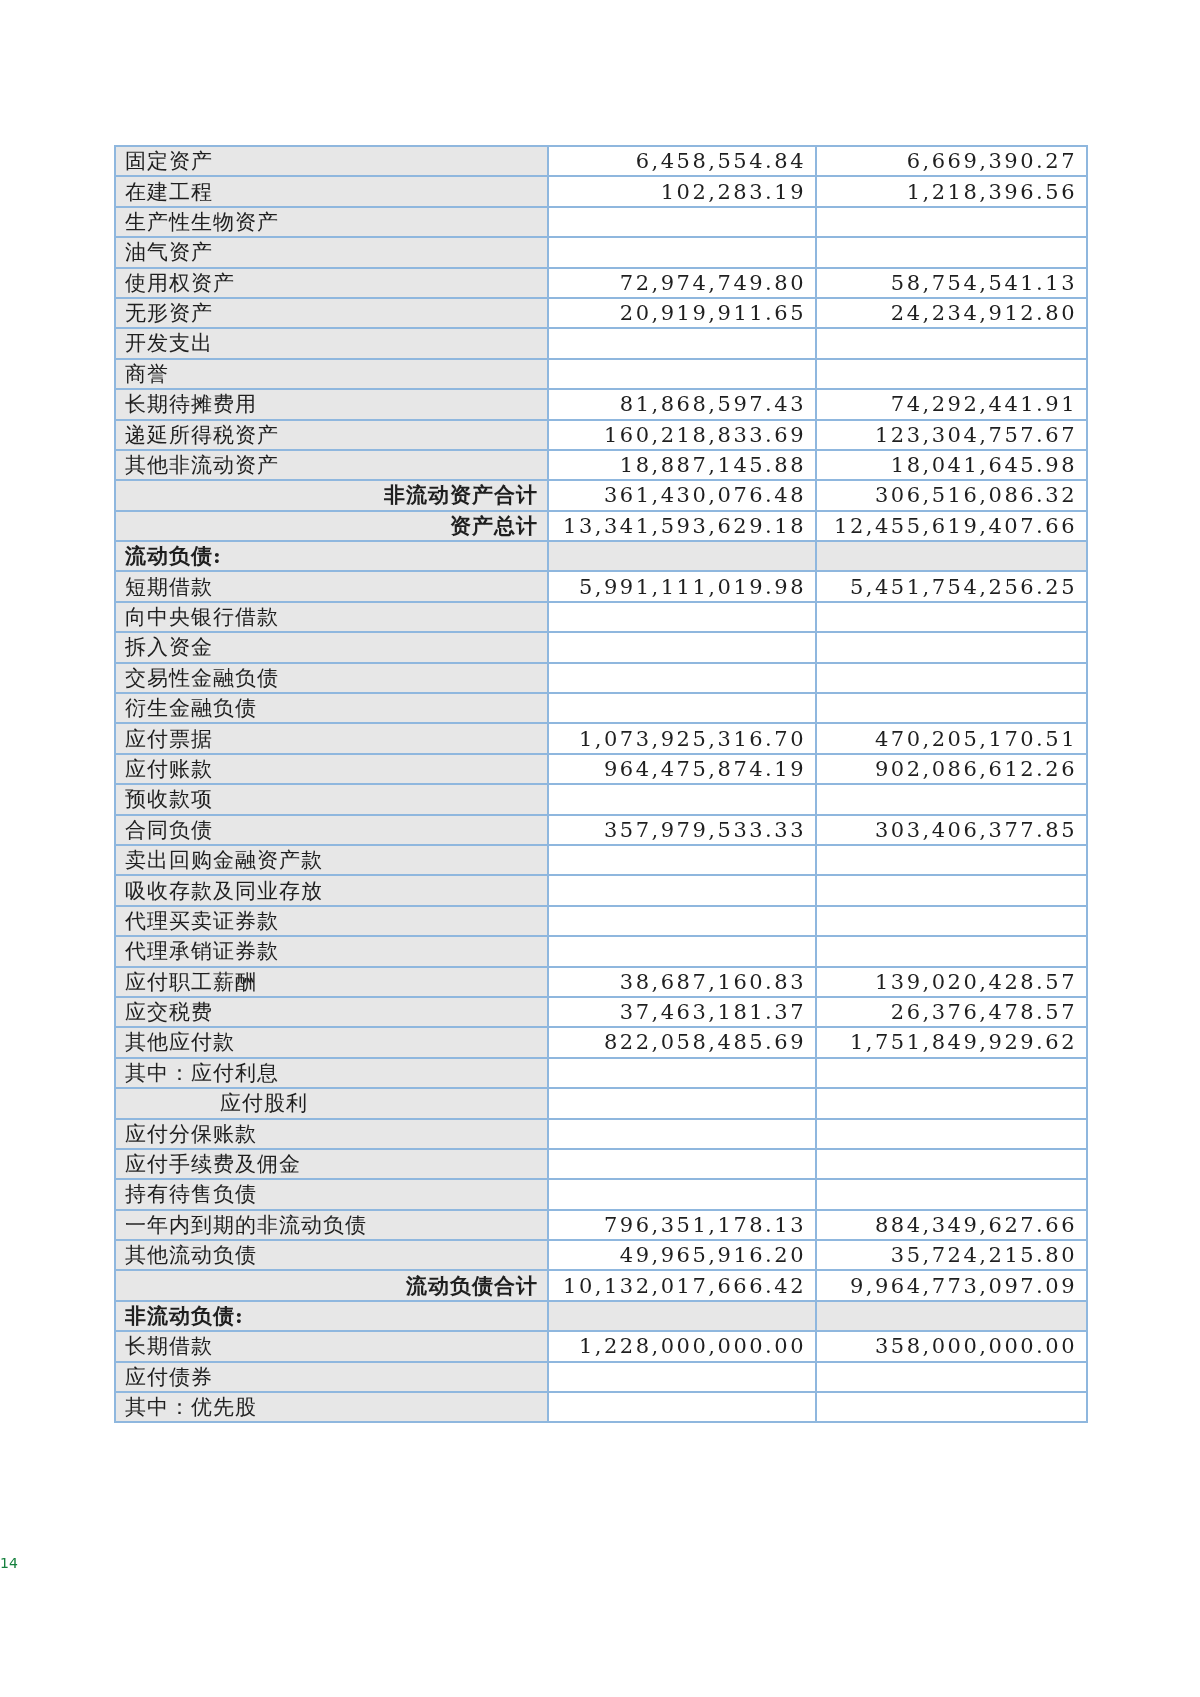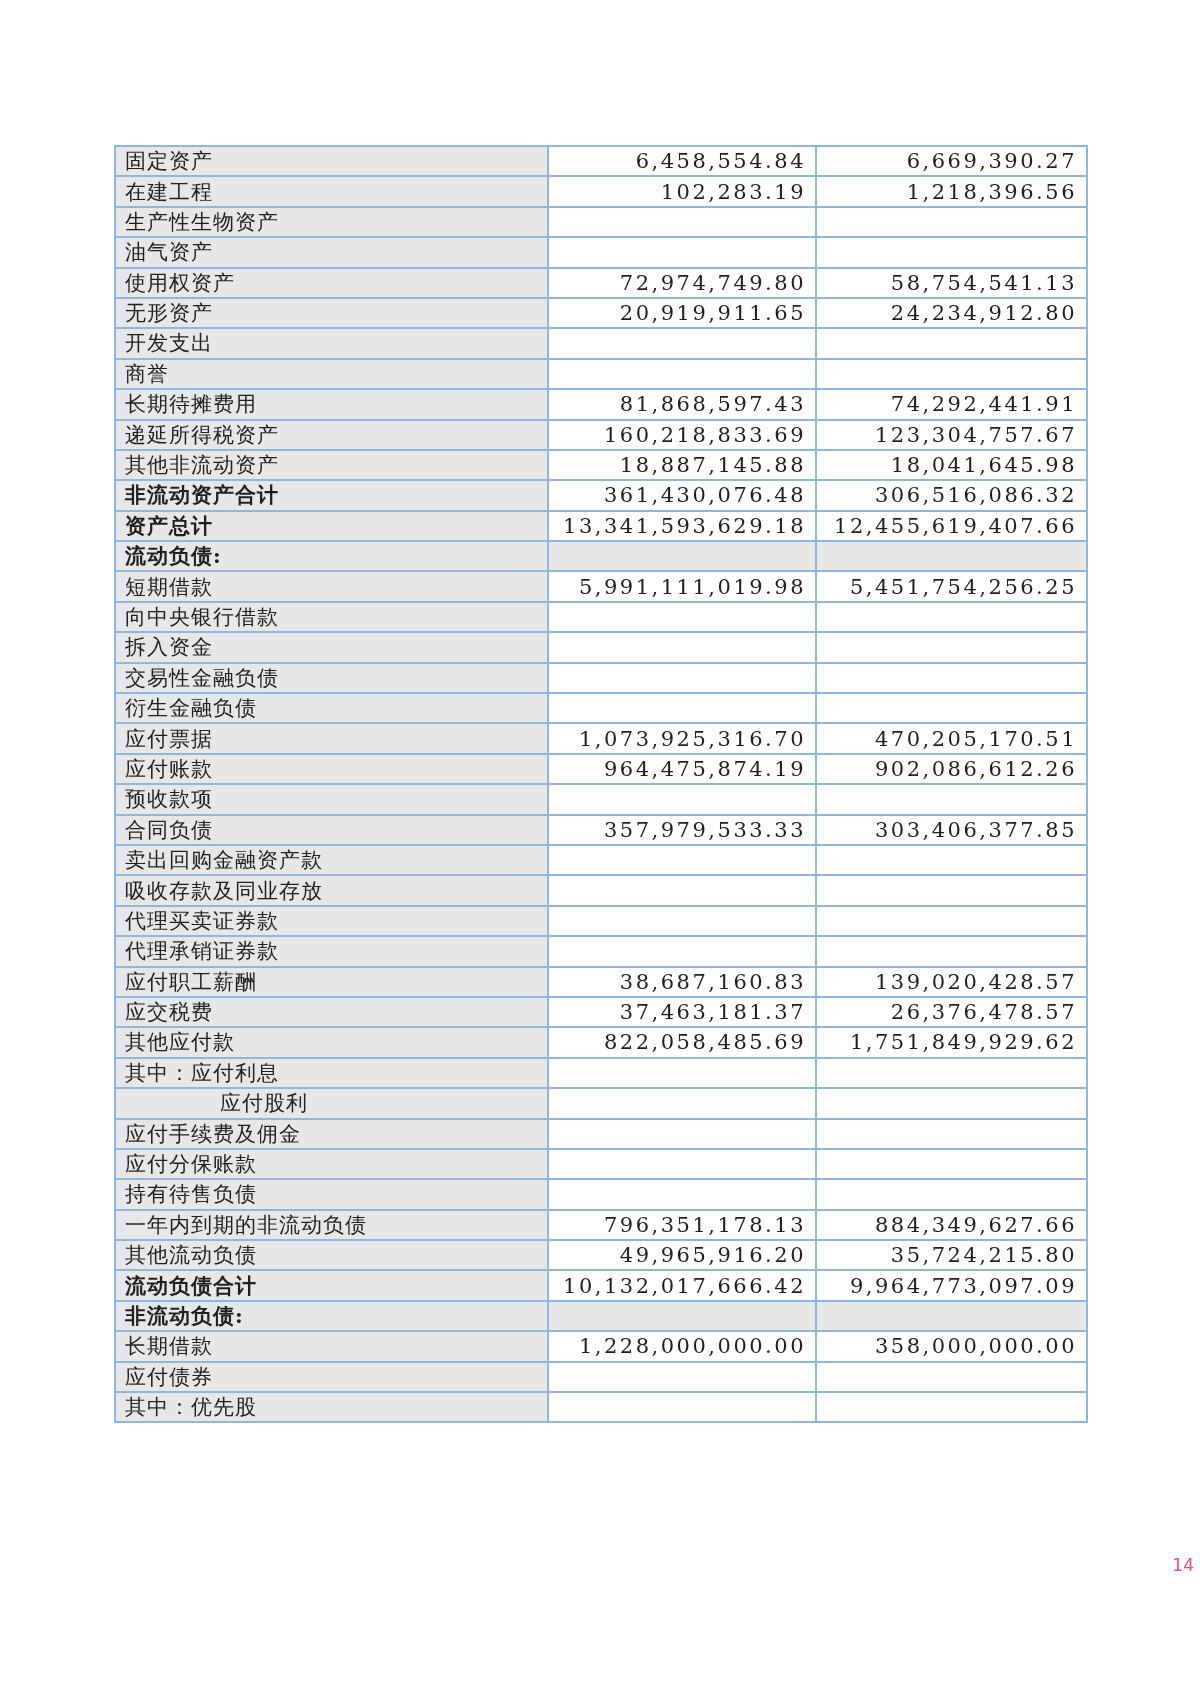--- a/index.html
+++ b/index.html
@@ -44,38 +44,38 @@
     letter-spacing:1px;
   }
   td.num{
     background:#ffffff;
     text-align:right;
     padding-right:9px;
     letter-spacing:2.5px;
     font-variant-numeric:tabular-nums;
   }
   tr.row-total td.c1{
-    text-align:left;
+    text-align:right;
     font-weight:bold;
   }
   tr.row-section td{
     background:var(--gray);
     font-weight:bold;
   }
   td.c1.indent{
     padding-left:104px;
   }
   .page-number{
     position:absolute;
     left:0; top:1555px;
     width:1194px;
-    text-align:right;
+    text-align:left;
     font-family:"DejaVu Sans","Liberation Sans",sans-serif;
-    font-size:17px;
-    color:#ec4899;
+    font-size:14px;
+    color:#15803d;
   }
 </style>
 </head>
 <body>
 
 <div class="doc-page">
   <div class="table-wrap">
     <table class="bs-table">
       <colgroup>
         <col style="width:433px">
@@ -237,26 +237,26 @@
     <td class="c1">其中：应付利息</td>
     <td class="num"></td>
     <td class="num"></td>
   </tr>
           <tr class="row-item">
     <td class="c1 indent">应付股利</td>
     <td class="num"></td>
     <td class="num"></td>
   </tr>
           <tr class="row-item">
+    <td class="c1">应付分保账款</td>
+    <td class="num"></td>
+    <td class="num"></td>
+  </tr>
+          <tr class="row-item">
     <td class="c1">应付手续费及佣金</td>
-    <td class="num"></td>
-    <td class="num"></td>
-  </tr>
-          <tr class="row-item">
-    <td class="c1">应付分保账款</td>
     <td class="num"></td>
     <td class="num"></td>
   </tr>
           <tr class="row-item">
     <td class="c1">持有待售负债</td>
     <td class="num"></td>
     <td class="num"></td>
   </tr>
           <tr class="row-item">
     <td class="c1">一年内到期的非流动负债</td>

